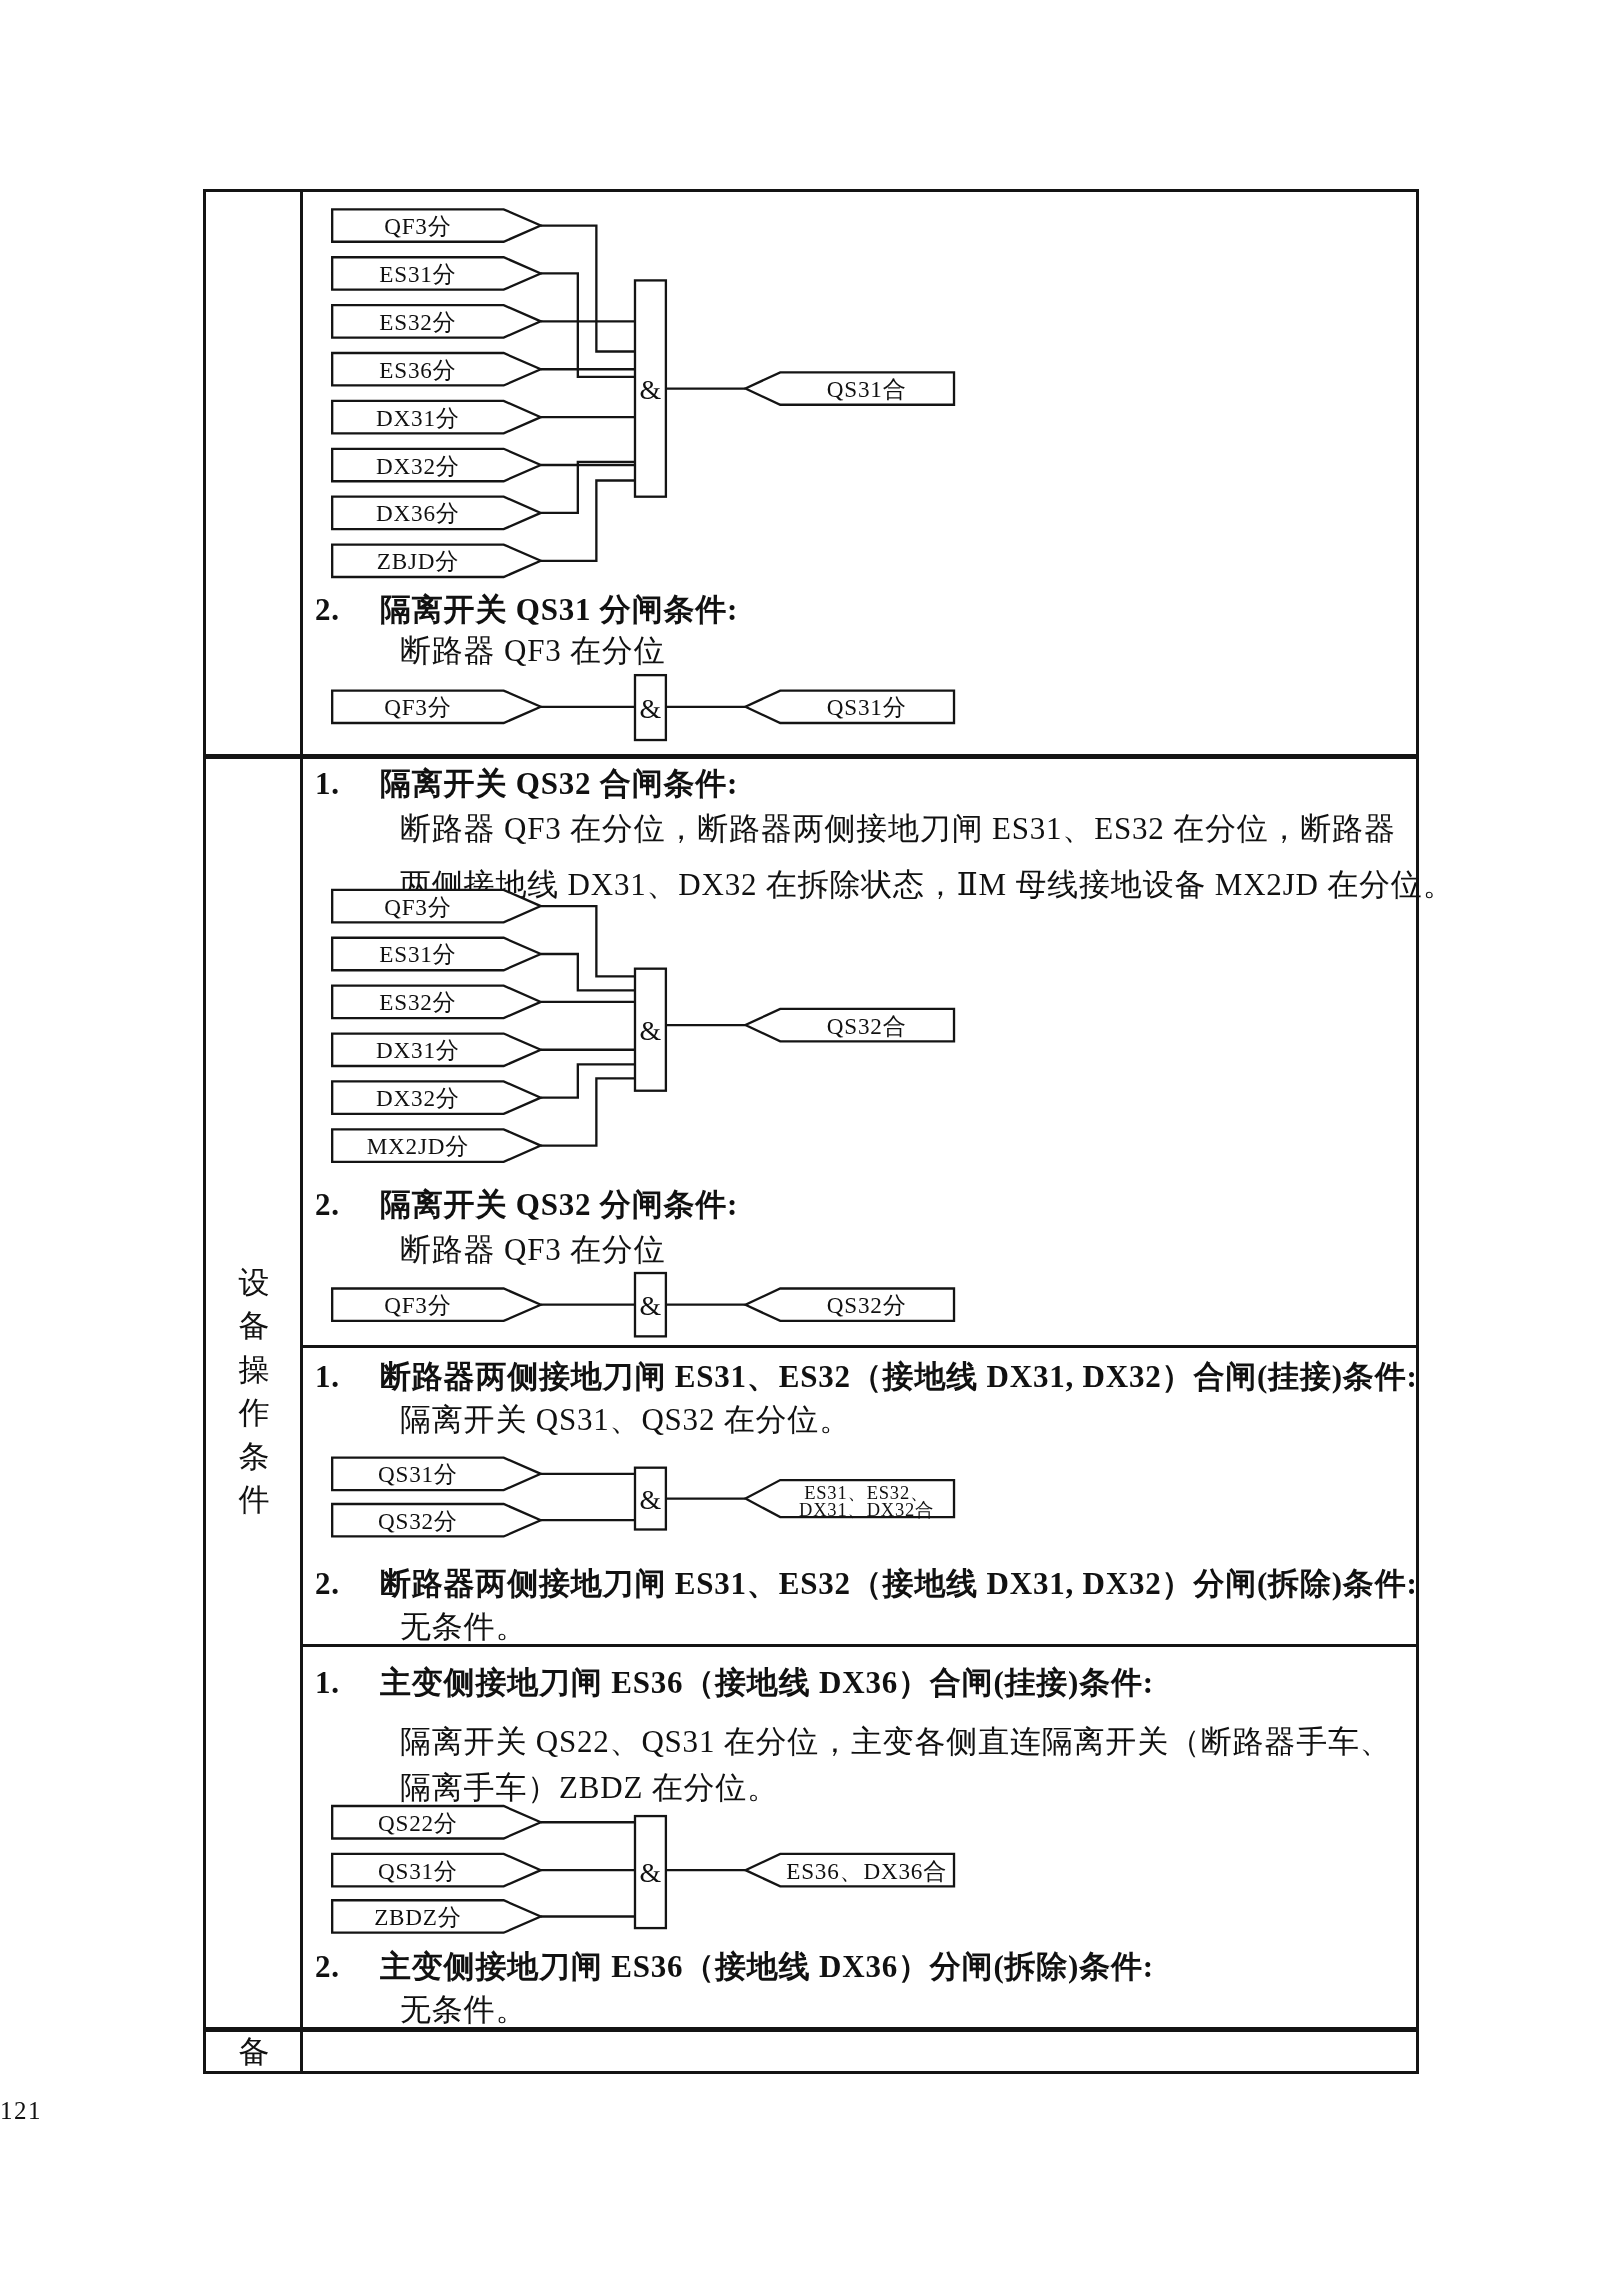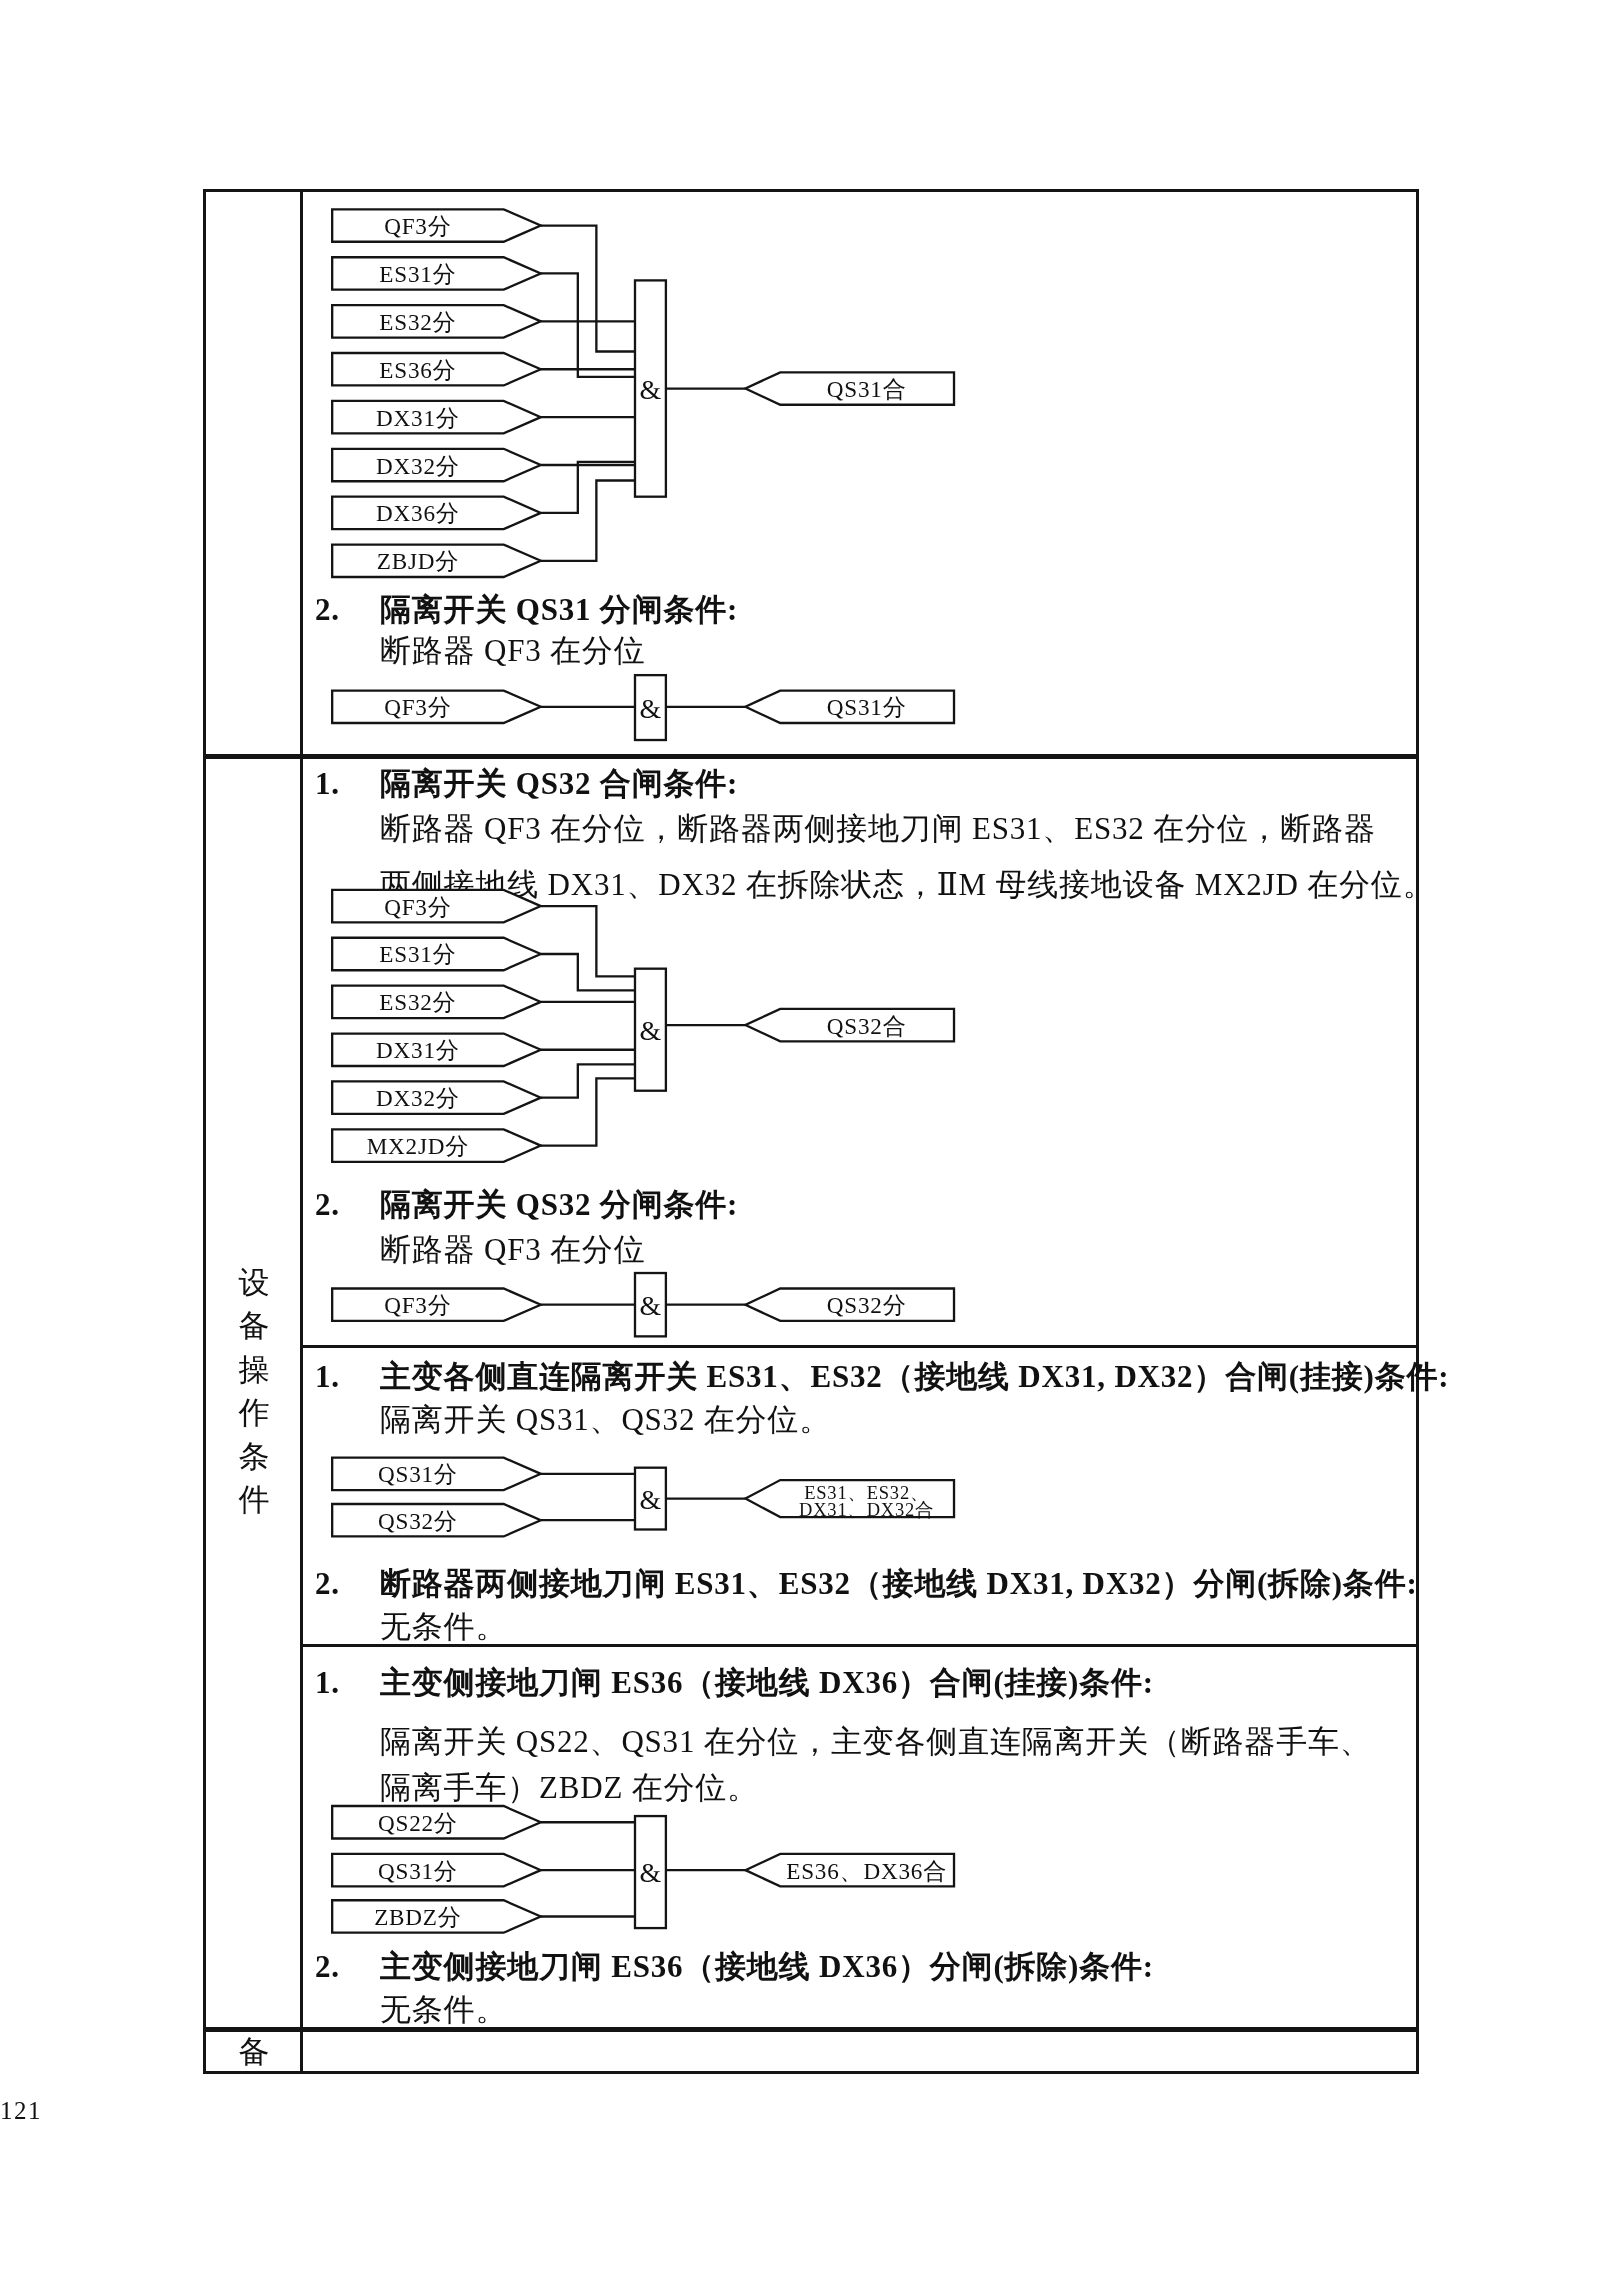--- a/index.html
+++ b/index.html
@@ -15,21 +15,21 @@
   .line{position:absolute;background:#141414;}
   
   .heading{
     position:absolute;left:315px;
     display:flex;align-items:flex-start;
     font-weight:700;font-size:31px;line-height:34px;
     letter-spacing:0.8px;white-space:nowrap;
   }
   .heading .num{width:65px;flex:0 0 65px;}
   .para{
-    position:absolute;left:380px;
+    position:absolute;left:400px;
     font-size:31px;line-height:34px;letter-spacing:0.8px;white-space:nowrap;
   }
   
   .side-label{
     position:absolute;left:223px;width:62px;
     display:flex;flex-direction:column;align-items:center;
     font-size:31px;line-height:31px;gap:12.4px;
   }
   .note-label{
     position:absolute;left:223px;width:62px;text-align:center;
@@ -89,21 +89,21 @@
 <div class="para" style="top:852px;margin-top:16px;">两侧接地线 DX31、DX32 在拆除状态，ⅡM 母线接地设备 MX2JD 在分位。</div>
 
 <div class="heading" style="top:1188px;">
   <span class="num">2.</span>
   <span>隔离开关 QS32 分闸条件:</span>
 </div>
 <div class="para" style="top:1233px;">断路器 QF3 在分位</div>
 
 <div class="heading" style="top:1360px;">
   <span class="num">1.</span>
-  <span>主变各侧直连隔离开关 ES31、ES32（接地线 DX31, DX32）合闸(挂接)条件:</span>
+  <span>断路器两侧接地刀闸 ES31、ES32（接地线 DX31, DX32）合闸(挂接)条件:</span>
 </div>
 <div class="para" style="top:1403px;font-family:Liberation Serif, serif;">隔离开关 QS31、QS32 在分位。</div>
 
 <div class="heading" style="top:1567px;">
   <span class="num">2.</span>
   <span>断路器两侧接地刀闸 ES31、ES32（接地线 DX31, DX32）分闸(拆除)条件:</span>
 </div>
 <div class="para" style="top:1610px;">无条件。</div>
 
 <div class="heading" style="top:1666px;">

